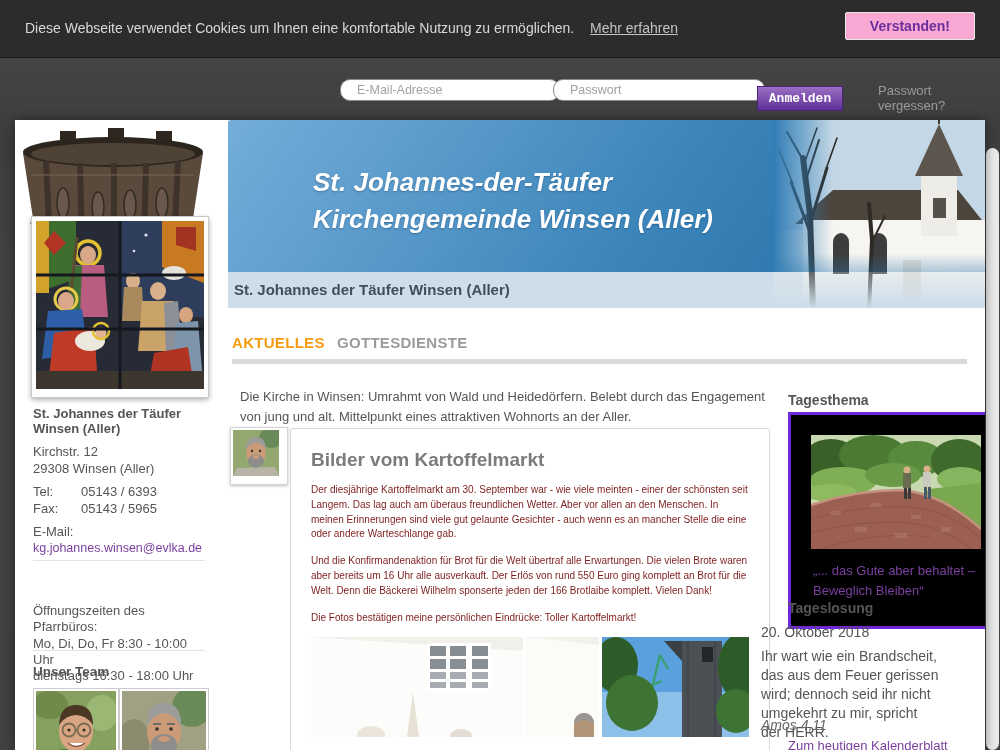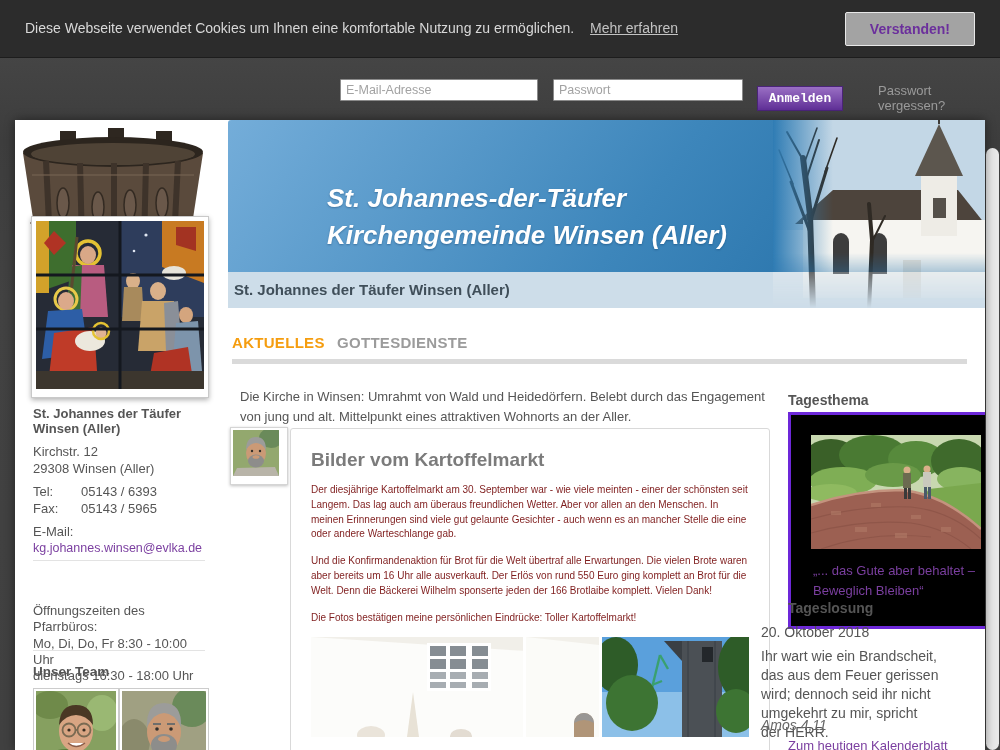--- a/index.html
+++ b/index.html
@@ -2,39 +2,39 @@
 <html lang="de"><head>
 <meta charset="utf-8">
 <style>
   html,body{margin:0;padding:0;background:#414141;font-family:"Liberation Sans","DejaVu Sans",sans-serif;}
   .page{position:relative;width:1000px;height:750px;overflow:hidden;background:linear-gradient(180deg,#4a4a4a 0px,#3d3d3d 140px,#424242 300px,#404040 100%);}
 
   
   .cookie{position:absolute;left:0;top:0;width:1000px;height:57px;background:#2c2c2c;border-bottom:1px solid #1d1d1d;z-index:50;}
   .cookie-msg{position:absolute;left:25px;top:20px;font-size:14px;color:#d8d8d8;}
   .cookie-link{color:#c3c3c3;text-decoration:underline;cursor:pointer;margin-left:12px;}
-  .cookie-btn{position:absolute;right:25px;top:12px;height:34px;padding:0 24px;background:#a3a3a3;border:1px solid #e8e8e8;border-radius:2px;color:#6b2f9c;font-weight:bold;font-size:14px;cursor:pointer;font-family:inherit;}
-
-  
-  .login-input{position:absolute;top:79px;height:20px;border:1px solid #8a8a8a;border-radius:1px;padding:0 5px;font-size:12.5px;color:#444;background:#fff;font-family:inherit;}
+  .cookie-btn{position:absolute;right:25px;top:12px;height:28px;padding:0 24px;background:#f9a8d4;border:1px solid #e8e8e8;border-radius:2px;color:#6b2f9c;font-weight:bold;font-size:14px;cursor:pointer;font-family:inherit;}
+
+  
+  .login-input{position:absolute;top:79px;height:20px;border:1px solid #8a8a8a;border-radius:10px;padding:0 16px;font-size:12.5px;color:#444;background:#fff;font-family:inherit;}
   .login-input::placeholder{color:#a2a2a2;}
   .inp-email{left:340px;width:186px;}
   .inp-pass{left:553px;width:178px;}
   .btn-login{position:absolute;left:757px;top:78px;width:86px;height:25px;border:1px solid #4a2478;border-radius:0;background:linear-gradient(180deg,#9a6fc4,#5f2f96);color:#fff;font-size:13px;font-weight:600;cursor:pointer;font-family:Liberation Mono, monospace;margin-top:8px;}
   .forgot{position:absolute;left:878px;top:83px;font-size:13px;color:#9a9a9a;cursor:pointer;}
 
   
   .scroll-thumb{position:absolute;right:1px;top:148px;width:13px;height:602px;background:#e9e9e9;border-radius:7px;z-index:5;}
 
   
   .panel{position:absolute;left:15px;top:120px;width:970px;height:630px;background:#fff;box-shadow:0 0 10px rgba(0,0,0,.45);overflow:hidden;z-index:10;}
 
   
   .banner{position:absolute;left:213px;top:0;width:757px;height:152px;background:linear-gradient(125deg,#74add9 0%,#3d86bb 55%,#1f6ba3 100%);border-radius:3px 3px 0 0;}
-  .banner-title{position:absolute;left:85px;top:60px;color:#fff;font-size:26px;font-weight:bold;font-style:italic;line-height:37px;text-shadow:0 1px 2px rgba(0,40,80,.35);margin-left:14px;}
+  .banner-title{position:absolute;left:85px;top:44px;color:#fff;font-size:26px;font-weight:bold;font-style:italic;line-height:37px;text-shadow:0 1px 2px rgba(0,40,80,.35);}
   .subtitle-bar{position:absolute;left:213px;top:152px;width:757px;height:36px;background:#cddde9;}
   .subtitle-bar span{display:block;padding:9px 0 0 6px;font-size:15px;font-weight:bold;color:#3f4e59;}
   .church-wrap{position:absolute;left:758px;top:0;width:212px;height:190px;-webkit-mask-image:linear-gradient(#000 70%,rgba(0,0,0,0) 99%);mask-image:linear-gradient(#000 70%,rgba(0,0,0,0) 99%);}
   .church-fade{position:absolute;left:0;top:0;width:60px;height:152px;background:linear-gradient(90deg,#2f7cb4,rgba(47,124,180,0));}
 
   
   .tab{position:absolute;top:214px;font-size:15px;font-weight:bold;letter-spacing:.3px;cursor:pointer;}
   .tab-active{left:217px;color:#f59d0f;}
   .tab-idle{left:322px;color:#9b9b9b;}
   .tab-rule{position:absolute;left:217px;top:239px;width:735px;height:5px;background:#dadada;}

